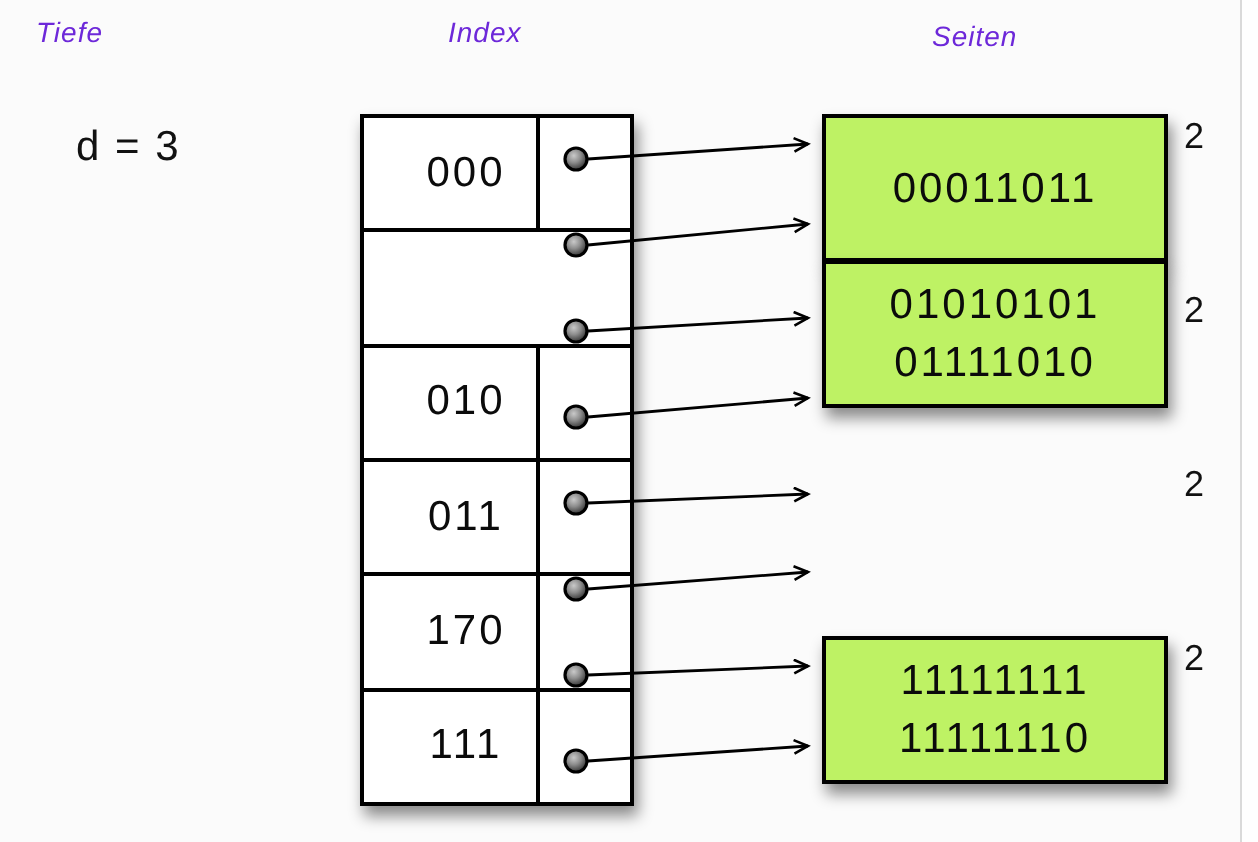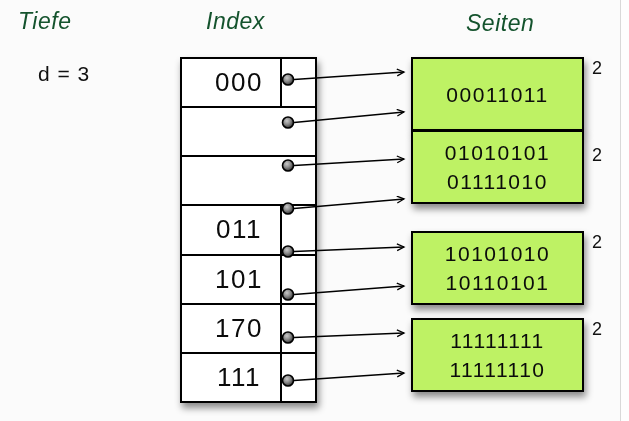--- a/index.html
+++ b/index.html
@@ -14,27 +14,27 @@
     overflow:hidden;
     color:#0b0b0b;
   }
   .page-strip{
     position:absolute;top:0;right:0;width:8px;height:421px;
     background:#fefefe;border-left:1px solid #d9d9d9;
   }
   .hdr{
     position:absolute;
     font-style:italic;
-    font-size:23px;
+    font-size:14px;
     letter-spacing:.5px;
-    color:#14532d;
+    color:#6d28d9;
     white-space:nowrap;
   }
   .hdr-tiefe{left:18px;top:8px;}
-  .hdr-index{left:206px;top:8px;}
+  .hdr-index{left:224px;top:8px;}
   .hdr-seiten{left:466px;top:10px;}
   .depth-value{
     position:absolute;left:38px;top:62px;
     font-size:21px;letter-spacing:1px;color:#111;
     white-space:nowrap;
   }
   .index-table{
     position:absolute;left:180px;top:57px;
     width:137px;height:346px;
     box-sizing:border-box;
@@ -42,24 +42,24 @@
     background:#fff;
     display:flex;flex-direction:column;
     box-shadow:2px 5px 7px rgba(0,0,0,.45);
   }
   .irow{
     flex:1;display:flex;
     border-bottom:2px solid #000;
   }
   .irow:last-child{border-bottom:none;justify-content:center;}
   .ival{
-    width:100px;box-sizing:border-box;
+    width:88px;box-sizing:border-box;
     border-right:2px solid #000;
     display:flex;align-items:center;justify-content:center;
-    font-size:26px;letter-spacing:1.5px;padding-left:16px;
+    font-size:21px;letter-spacing:1.5px;padding-left:16px;
   }
   .iptr{flex:1;}
   .pbox{
     position:absolute;left:411px;width:173px;height:74px;
     box-sizing:border-box;
     border:2.5px solid #000;
     background:#bef264;
     box-shadow:2px 5px 7px rgba(0,0,0,.45);
     display:flex;flex-direction:column;
     align-items:center;justify-content:center;
@@ -89,50 +89,43 @@
 
   <div class="index-table">
     <div class="irow">
       <div class="ival">000</div>
       <div class="iptr"></div>
     </div>
     <div class="irow">
       <div class="iptr"></div>
     </div>
     <div class="irow">
+      <div class="ival">010</div>
       <div class="iptr"></div>
     </div>
     <div class="irow">
       <div class="ival">011</div>
-      <div class="iptr"></div>
-    </div>
-    <div class="irow">
-      <div class="ival">101</div>
       <div class="iptr"></div>
     </div>
     <div class="irow">
       <div class="ival">170</div>
       <div class="iptr"></div>
     </div>
     <div class="irow">
       <div class="ival">111</div>
       <div class="iptr"></div>
     </div>
   </div>
 
   <div class="pbox" style="top:57px">
     <div class="pline">00011011</div>
   </div>
   <div class="pbox" style="top:130px">
     <div class="pline">01010101</div>
     <div class="pline">01111010</div>
-  </div>
-  <div class="pbox" style="top:231px">
-    <div class="pline">10101010</div>
-    <div class="pline">10110101</div>
   </div>
   <div class="pbox" style="top:318px">
     <div class="pline">11111111</div>
     <div class="pline">11111110</div>
   </div>
 
   <div class="ldepth" style="top:58px">2</div>
   <div class="ldepth" style="top:145px">2</div>
   <div class="ldepth" style="top:232px">2</div>
   <div class="ldepth" style="top:319px">2</div>

